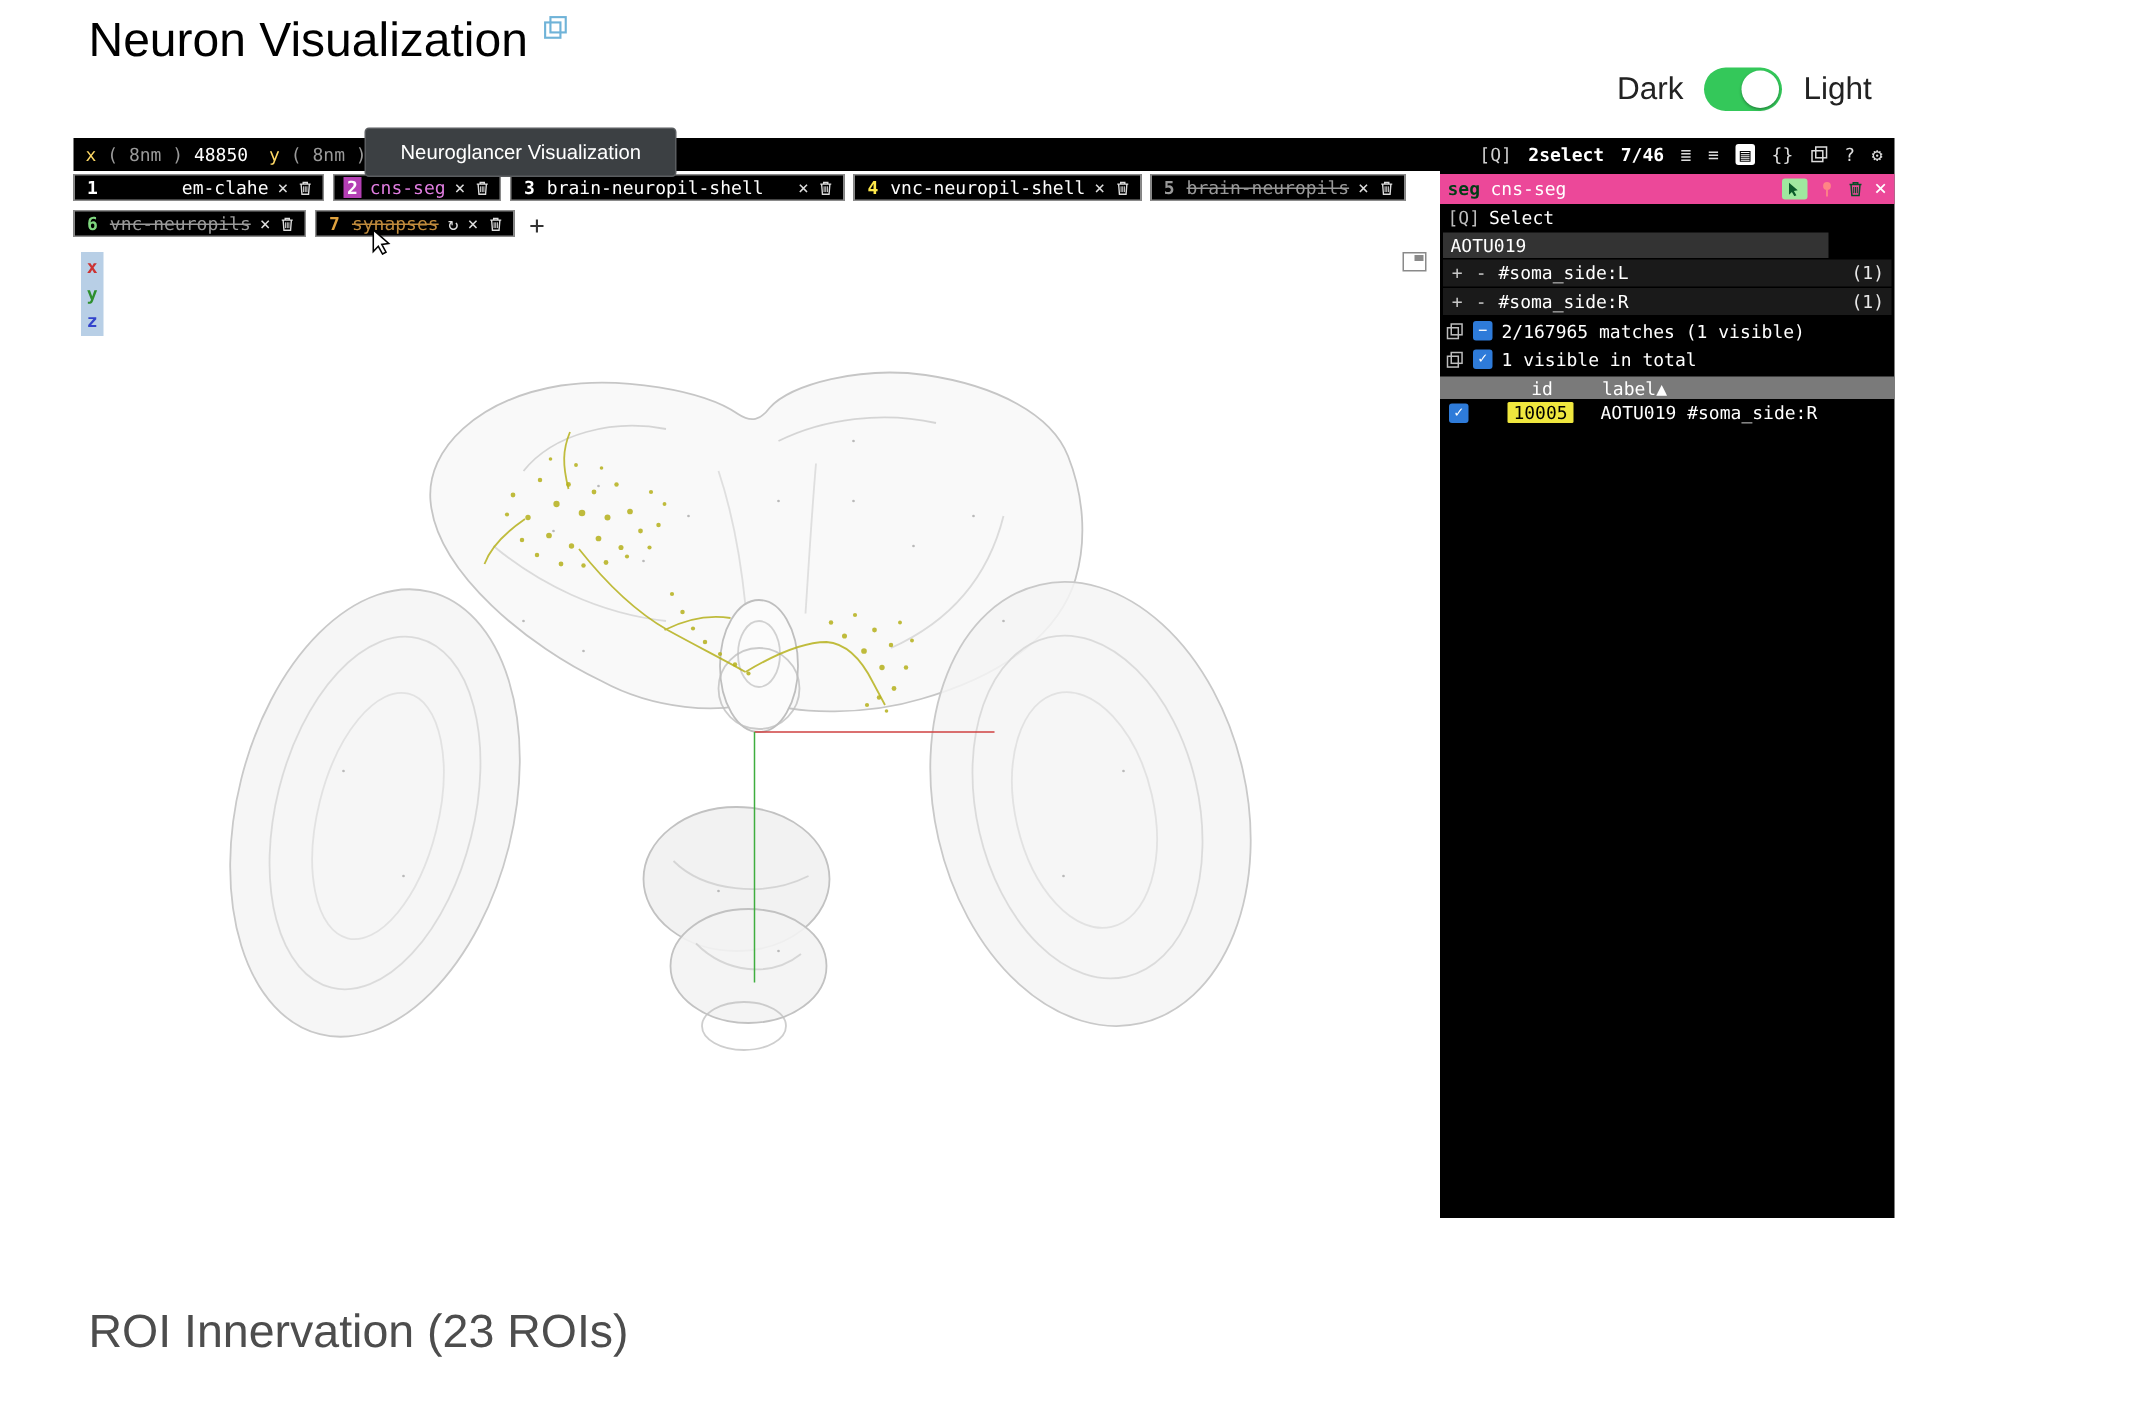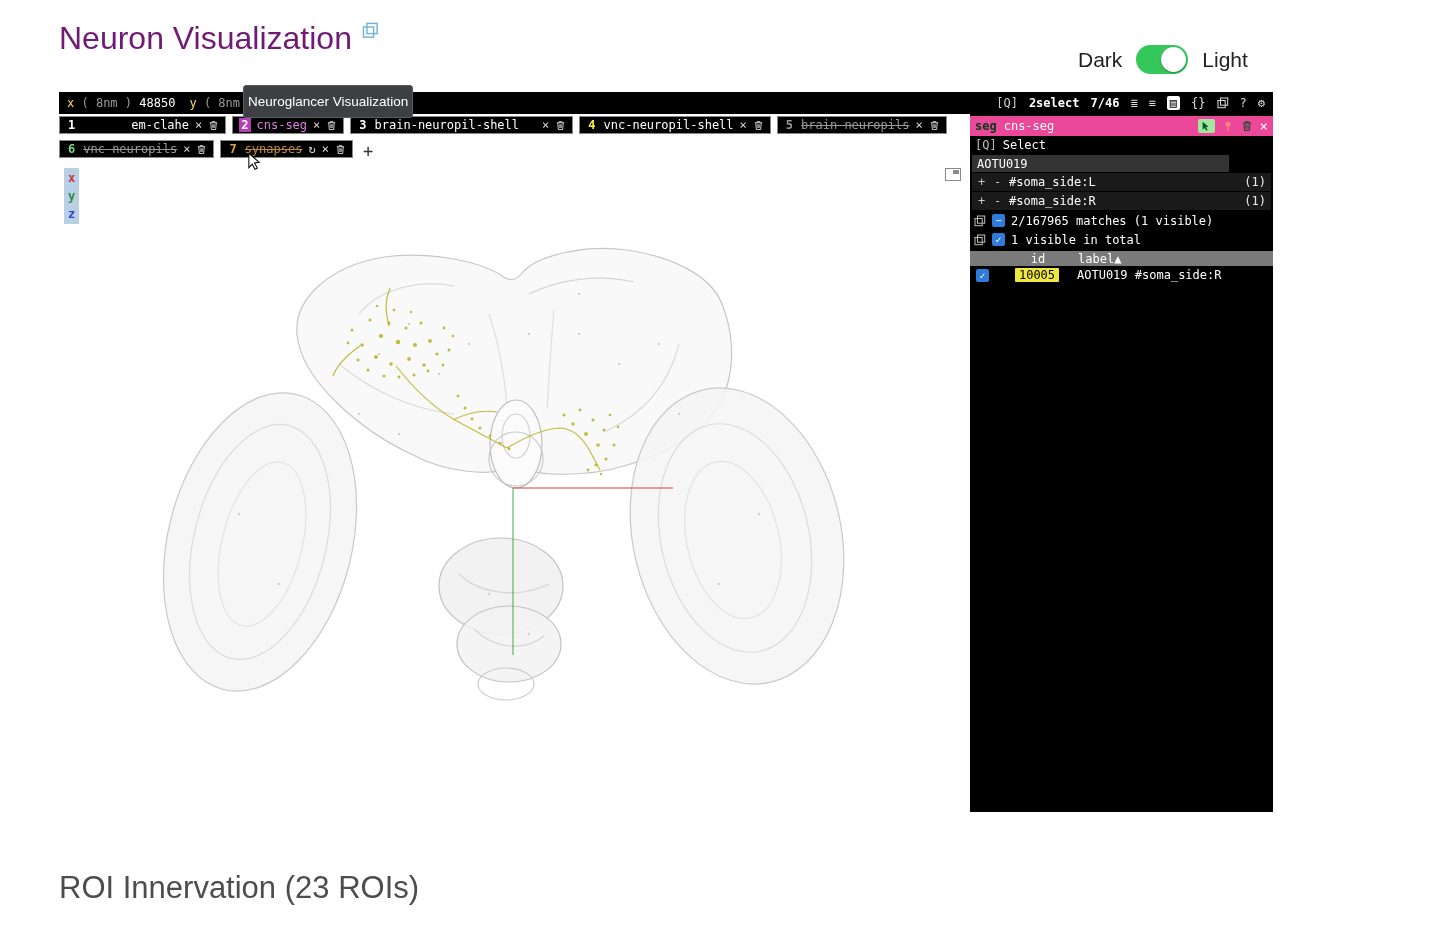--- a/index.html
+++ b/index.html
@@ -1,29 +1,29 @@
 <!DOCTYPE html>
 <html><head>
 <meta charset="utf-8">
 <style>
   html,body{margin:0;padding:0;}
   body{
     width:1430px;height:940px;position:relative;background:#fff;
     font-family:"Liberation Sans",sans-serif;overflow:hidden;
   }
   
-  .page-title{position:absolute;left:59px;top:20px;font-size:32px;color:#701a75;display:flex;align-items:flex-start;gap:10px;}
+  .page-title{position:absolute;left:59px;top:8px;font-size:32px;color:#000000;display:flex;align-items:flex-start;gap:10px;}
   .title-copy{margin-top:2px;}
   .theme-toggle{position:absolute;left:1078px;top:45px;display:flex;align-items:center;gap:14px;font-size:21px;color:#222;}
   .switch{width:52px;height:29px;border-radius:15px;background:#34c85a;position:relative;cursor:pointer;}
   .knob{position:absolute;right:2px;top:2px;width:25px;height:25px;border-radius:50%;background:#fff;box-shadow:0 1px 2px rgba(0,0,0,.35);}
   .bottom-heading{position:absolute;left:59px;top:870px;font-size:31px;color:#4d4d4d;}
 
   
-  .viewer{position:absolute;left:59px;top:92px;width:1214px;height:720px;font-family:"DejaVu Sans Mono",monospace;font-size:12px;}
+  .viewer{position:absolute;left:49px;top:92px;width:1214px;height:720px;font-family:"DejaVu Sans Mono",monospace;font-size:12px;}
   .topbar{position:absolute;left:0;top:0;width:100%;height:22px;background:#000;color:#fff;display:flex;align-items:center;justify-content:space-between;padding:0 8px;box-sizing:border-box;}
   .topbar .dims{display:flex;gap:14px;align-items:center;}
   .dim-name{color:#ffd966;}
   .dim-scale{color:#9a9a9a;}
   .dim-val{color:#fff;}
   .topbar-right{display:flex;gap:11px;align-items:center;}
   .tb-hint{color:#cfcfcf;}
   .tb-count{font-weight:bold;}
   .tb-icon{color:#ddd;cursor:pointer;}
   .tb-icon.active{background:#fff;color:#000;padding:0 3px;border-radius:2px;}
@@ -71,21 +71,21 @@
   .copy-ic{width:12px;height:12px;color:#bdbdbd;cursor:pointer;}
   .sb-thead{display:flex;align-items:center;background:#7a7a7a;height:15px;margin-top:2px;font-size:12px;}
   .sb-thead .th-id{width:44px;margin-left:46px;text-align:center;cursor:pointer;}
   .sb-thead .th-label{margin-left:18px;cursor:pointer;}
   .sb-seg-row{display:flex;align-items:center;height:18px;padding-left:6px;gap:0;cursor:pointer;}
   .sb-seg-row .cb{margin-right:26px;}
   .seg-id{width:44px;text-align:center;color:#000;border-radius:1px;}
   .seg-label{margin-left:18px;color:#fff;}
 
   
-  .tooltip{position:absolute;left:243px;top:85px;background:#3c4043;border:1px solid #5a5d60;color:#fff;font-family:"Liberation Sans",sans-serif;font-size:13.5px;padding:8px 4px;border-radius:3px;z-index:50;white-space:nowrap;}
+  .tooltip{position:absolute;left:243px;top:85px;background:#3c4043;border:1px solid #5a5d60;color:#fff;font-family:"Liberation Sans",sans-serif;font-size:13.5px;padding:8px 23px;border-radius:3px;z-index:50;white-space:nowrap;}
   .mouse-cursor{position:absolute;left:246px;top:152px;z-index:60;}
 </style>
 </head>
 <body>
 
 <svg width="0" height="0" style="position:absolute" aria-hidden="true">
   <defs>
     <symbol id="i-trash" viewBox="0 0 12 12">
       <path d="M2 3h8M4.5 3V1.8h3V3M3 3l.6 7.4h4.8L9 3" stroke="currentColor" stroke-width="1" fill="none"></path>
       <path d="M4.8 4.6v4.2M6 4.6v4.2M7.2 4.6v4.2" stroke="currentColor" stroke-width=".7" fill="none"></path>

